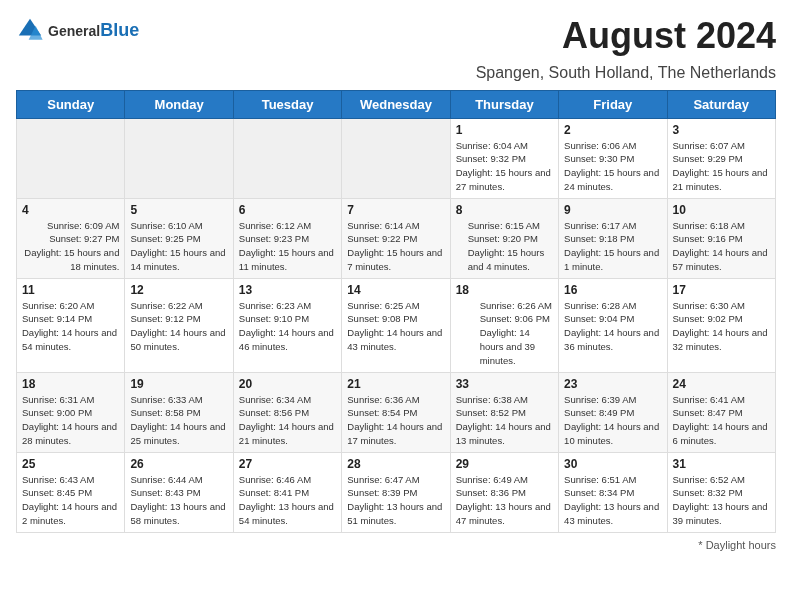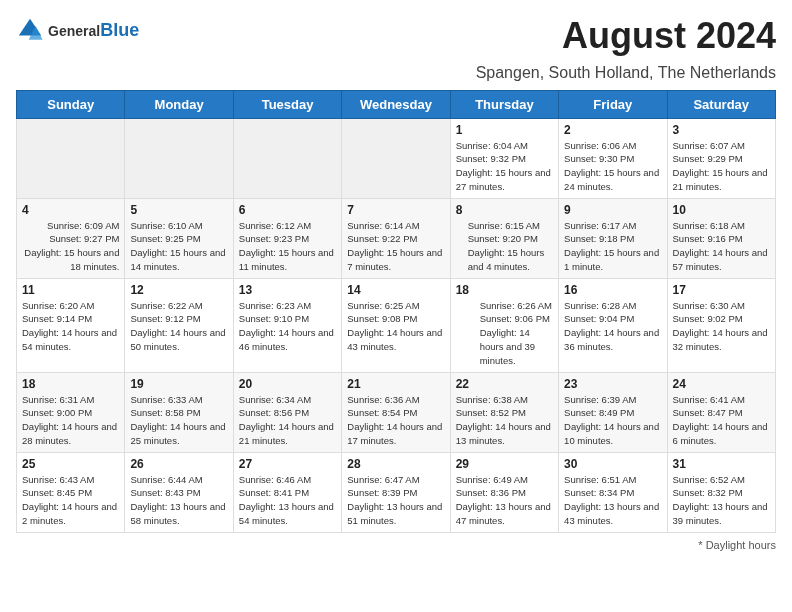--- a/index.html
+++ b/index.html
@@ -263,21 +263,21 @@
 Sunset: 8:56 PM
 Daylight: 14 hours and 21 minutes.</div>
         </td>
         <td>
           <span class="day-num">21</span>
           <div class="day-info" style="white-space: pre-line;">Sunrise: 6:36 AM
 Sunset: 8:54 PM
 Daylight: 14 hours and 17 minutes.</div>
         </td>
         <td>
-          <span class="day-num">22</span>
+          <span class="day-num">33</span>
           <div class="day-info" style="white-space: pre-line;">Sunrise: 6:38 AM
 Sunset: 8:52 PM
 Daylight: 14 hours and 13 minutes.</div>
         </td>
         <td>
           <span class="day-num">23</span>
           <div class="day-info" style="white-space: pre-line;">Sunrise: 6:39 AM
 Sunset: 8:49 PM
 Daylight: 14 hours and 10 minutes.</div>
         </td>

